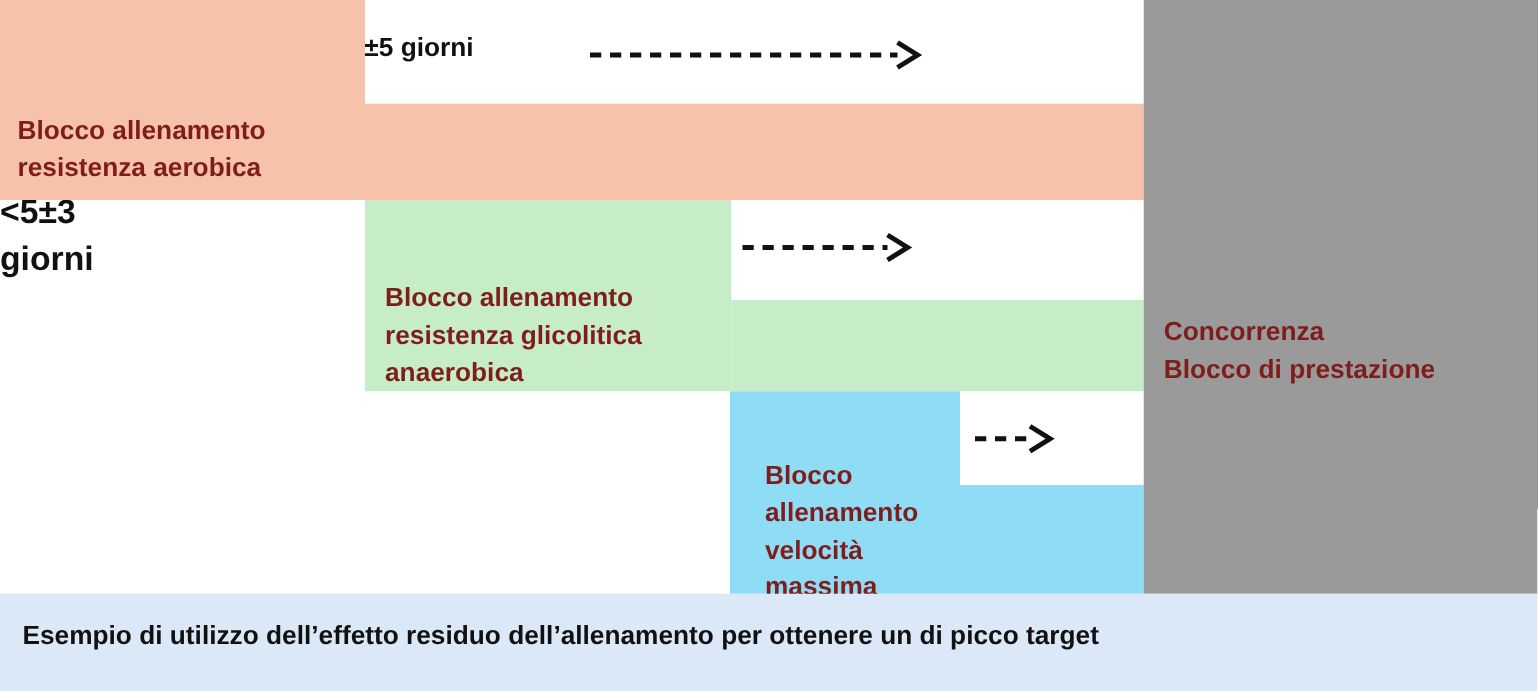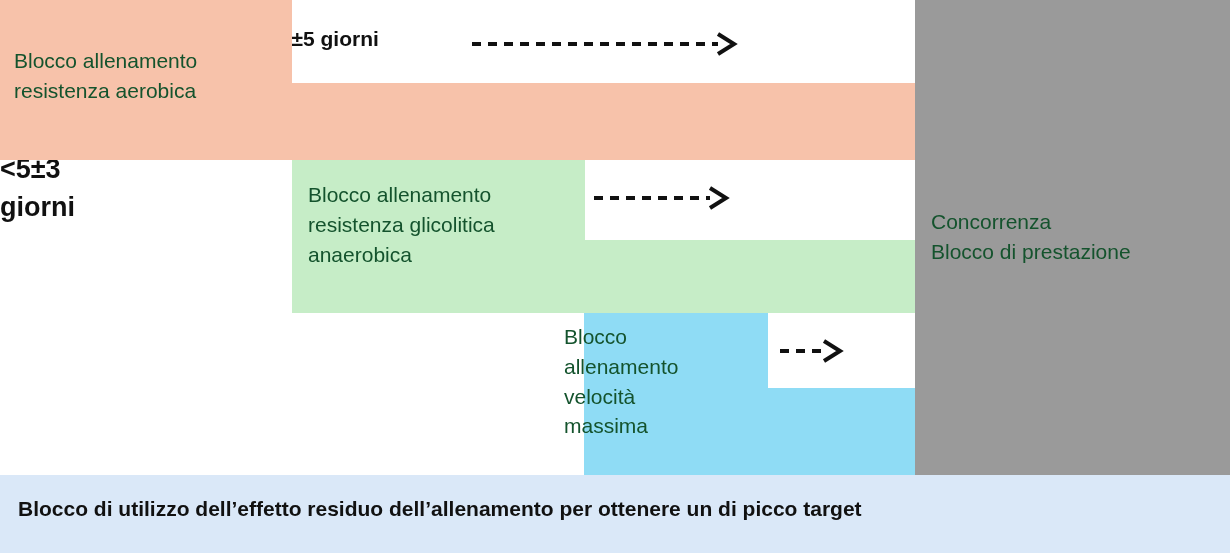--- a/index.html
+++ b/index.html
@@ -22,24 +22,25 @@
   }
 
   .block {
     position: absolute;
     box-sizing: border-box;
   }
 
   .label {
     position: absolute;
     box-sizing: border-box;
-    font-weight: normal;
-    color: #14532d;
+    font-weight: bold;
+    color: #7f1d1d;
     white-space: pre-line;
     line-height: 1.42;
+    margin-top: 44px;
   }
 
   
   .peach-left {
     left: 0px;
     top: 0px;
     width: 292px;
     height: 160px;
     background: #F7C2AA;
   }
@@ -112,21 +113,21 @@
     background: #8FDCF5;
   }
   .blue-bar {
     left: 768px;
     top: 388px;
     width: 147px;
     height: 87px;
     background: #8FDCF5;
   }
   .blue-label {
-    left: 564px;
+    left: 612px;
     top: 322px;
     width: 176px;
     font-size: 21px;
   }
   .blue-duration {
     left: 782px;
     top: 397px;
     width: 130px;
     font-size: 27px;
     font-weight: bold;
@@ -226,15 +227,15 @@
       <line x1="2" y1="16" x2="46" y2="16" stroke="#111111" stroke-width="4" stroke-dasharray="9,7" stroke-linecap="butt"></line>
       <polyline points="46,6 62,16 46,26" fill="none" stroke="#111111" stroke-width="4" stroke-linejoin="miter" stroke-linecap="butt"></polyline>
     </svg>
   </div>
 
   <div class="block gray-block"></div>
   <div class="label gray-label">Concorrenza
 Blocco di prestazione</div>
 
   <div class="footer"></div>
-  <div class="footer-text">Blocco di utilizzo dell’effetto residuo dell’allenamento per ottenere un di picco target</div>
+  <div class="footer-text">Esempio di utilizzo dell’effetto residuo dell’allenamento per ottenere un di picco target</div>
 
 </div>
 
 </body></html>

